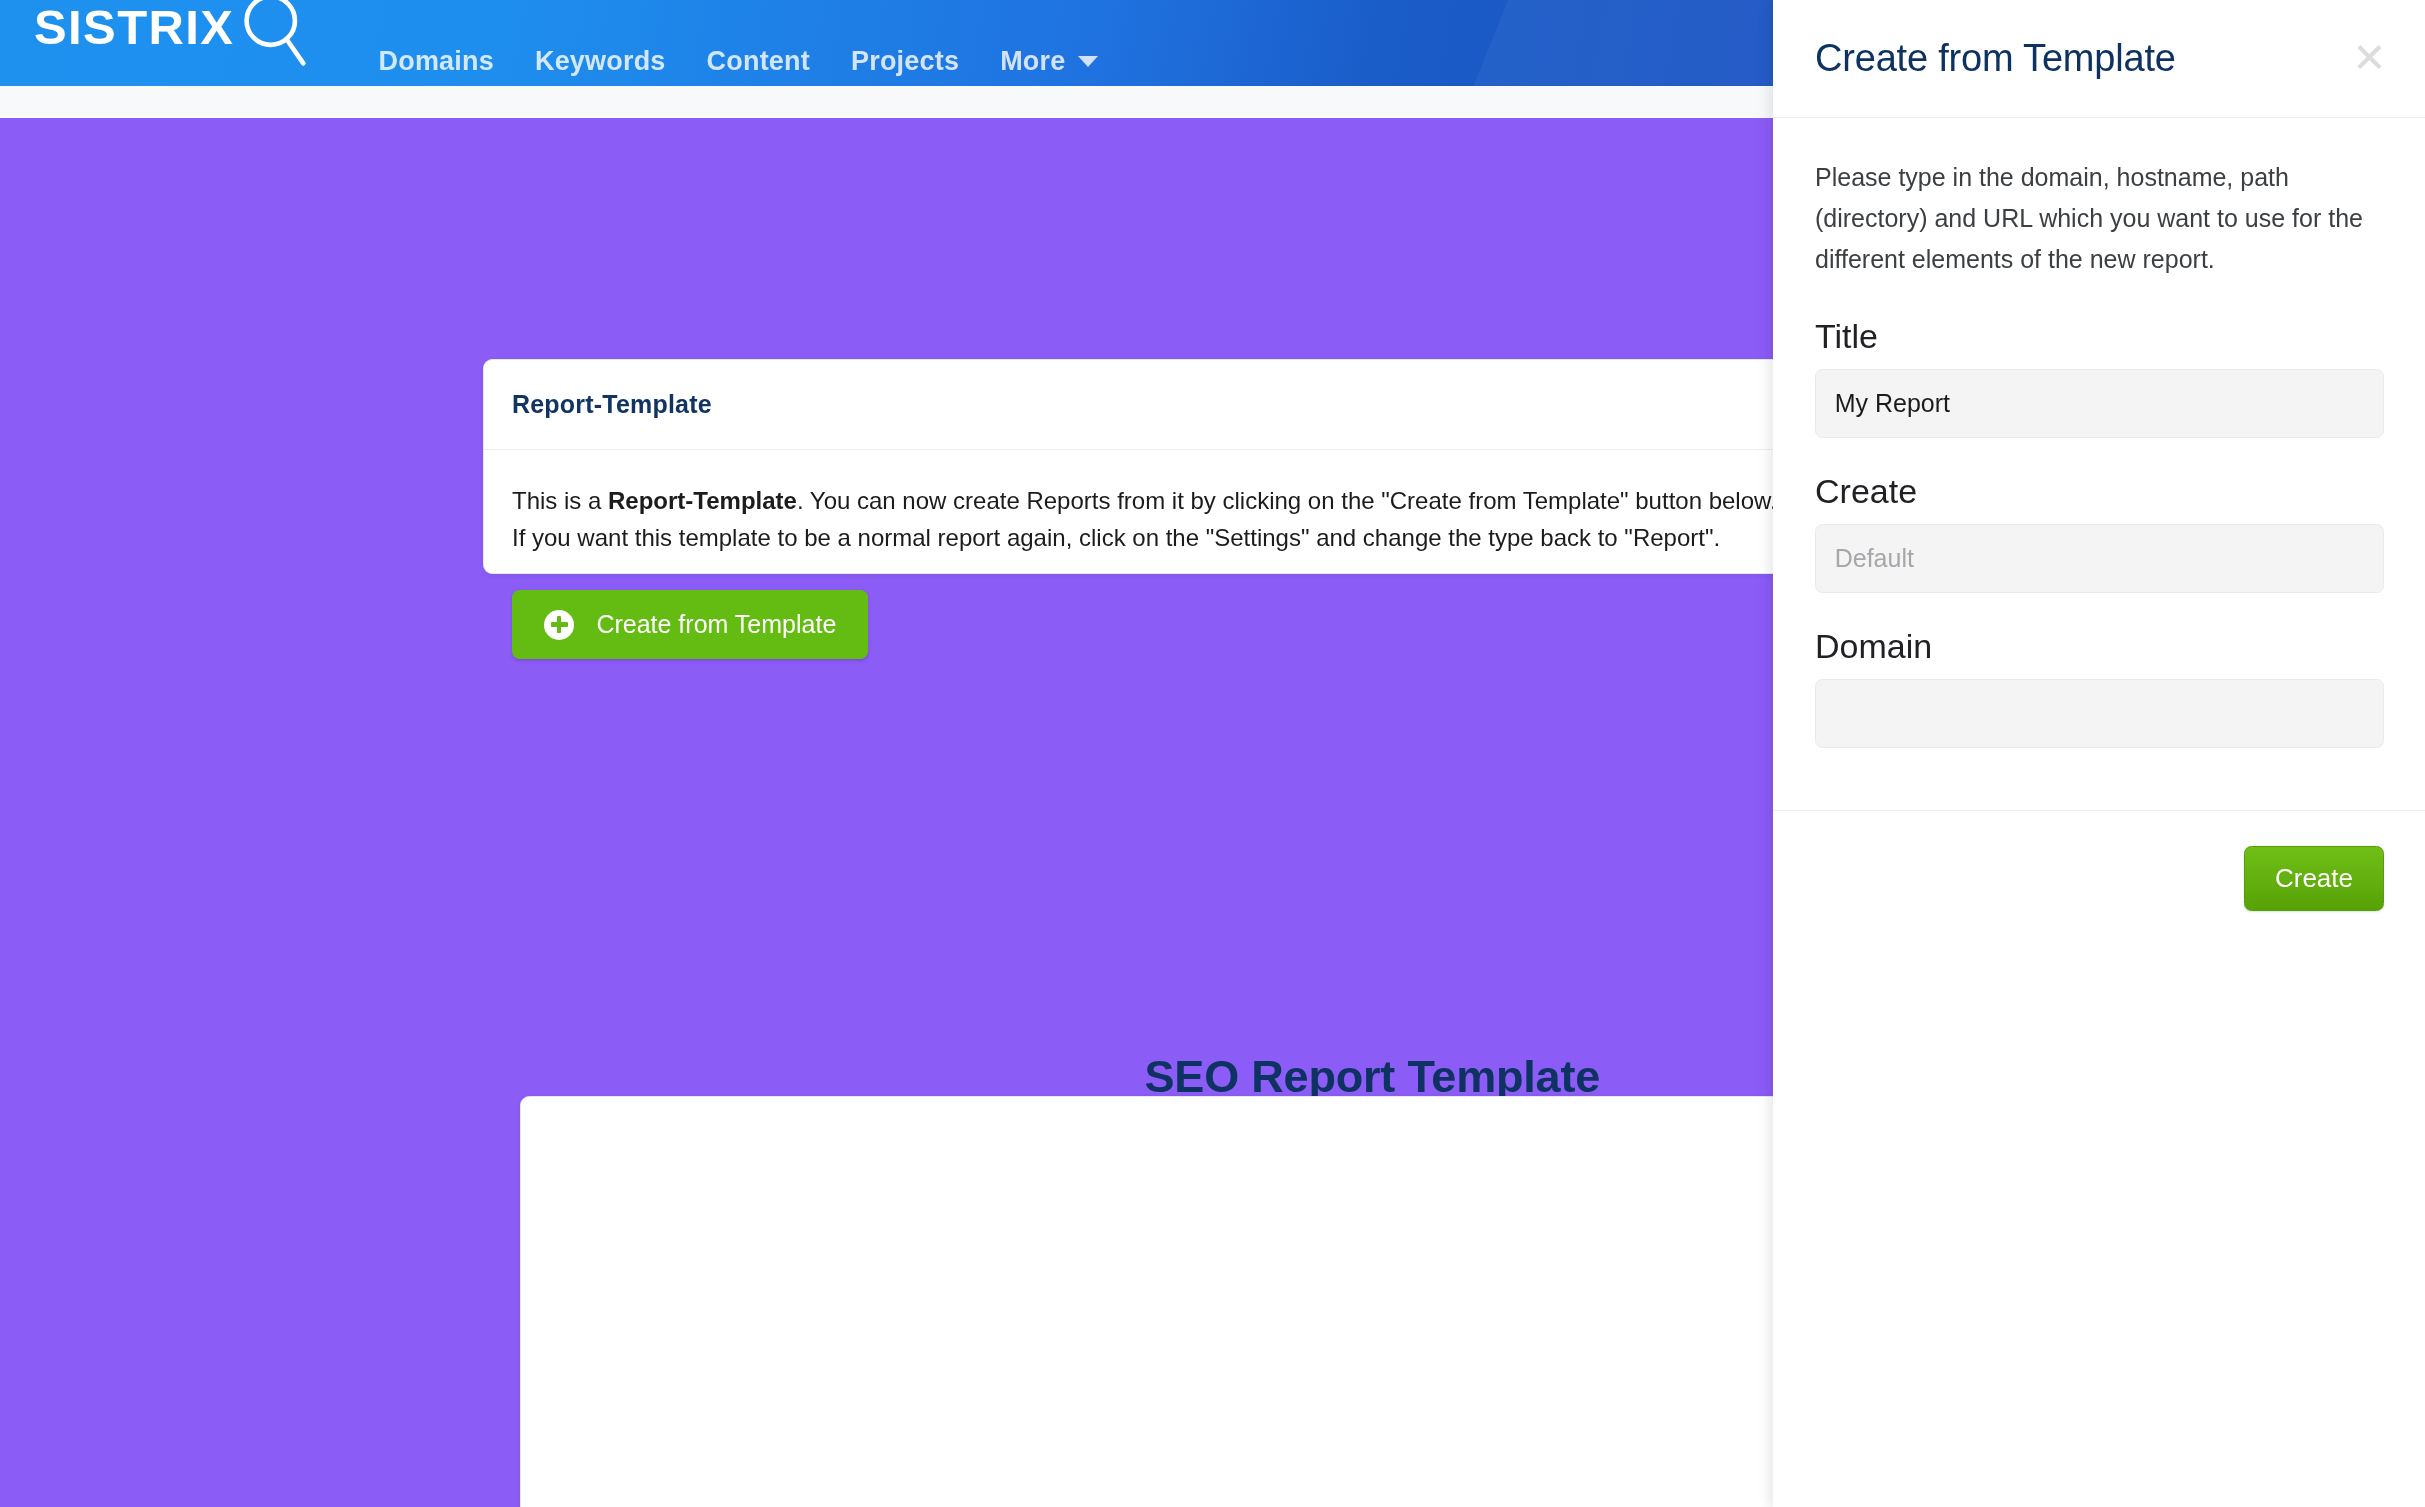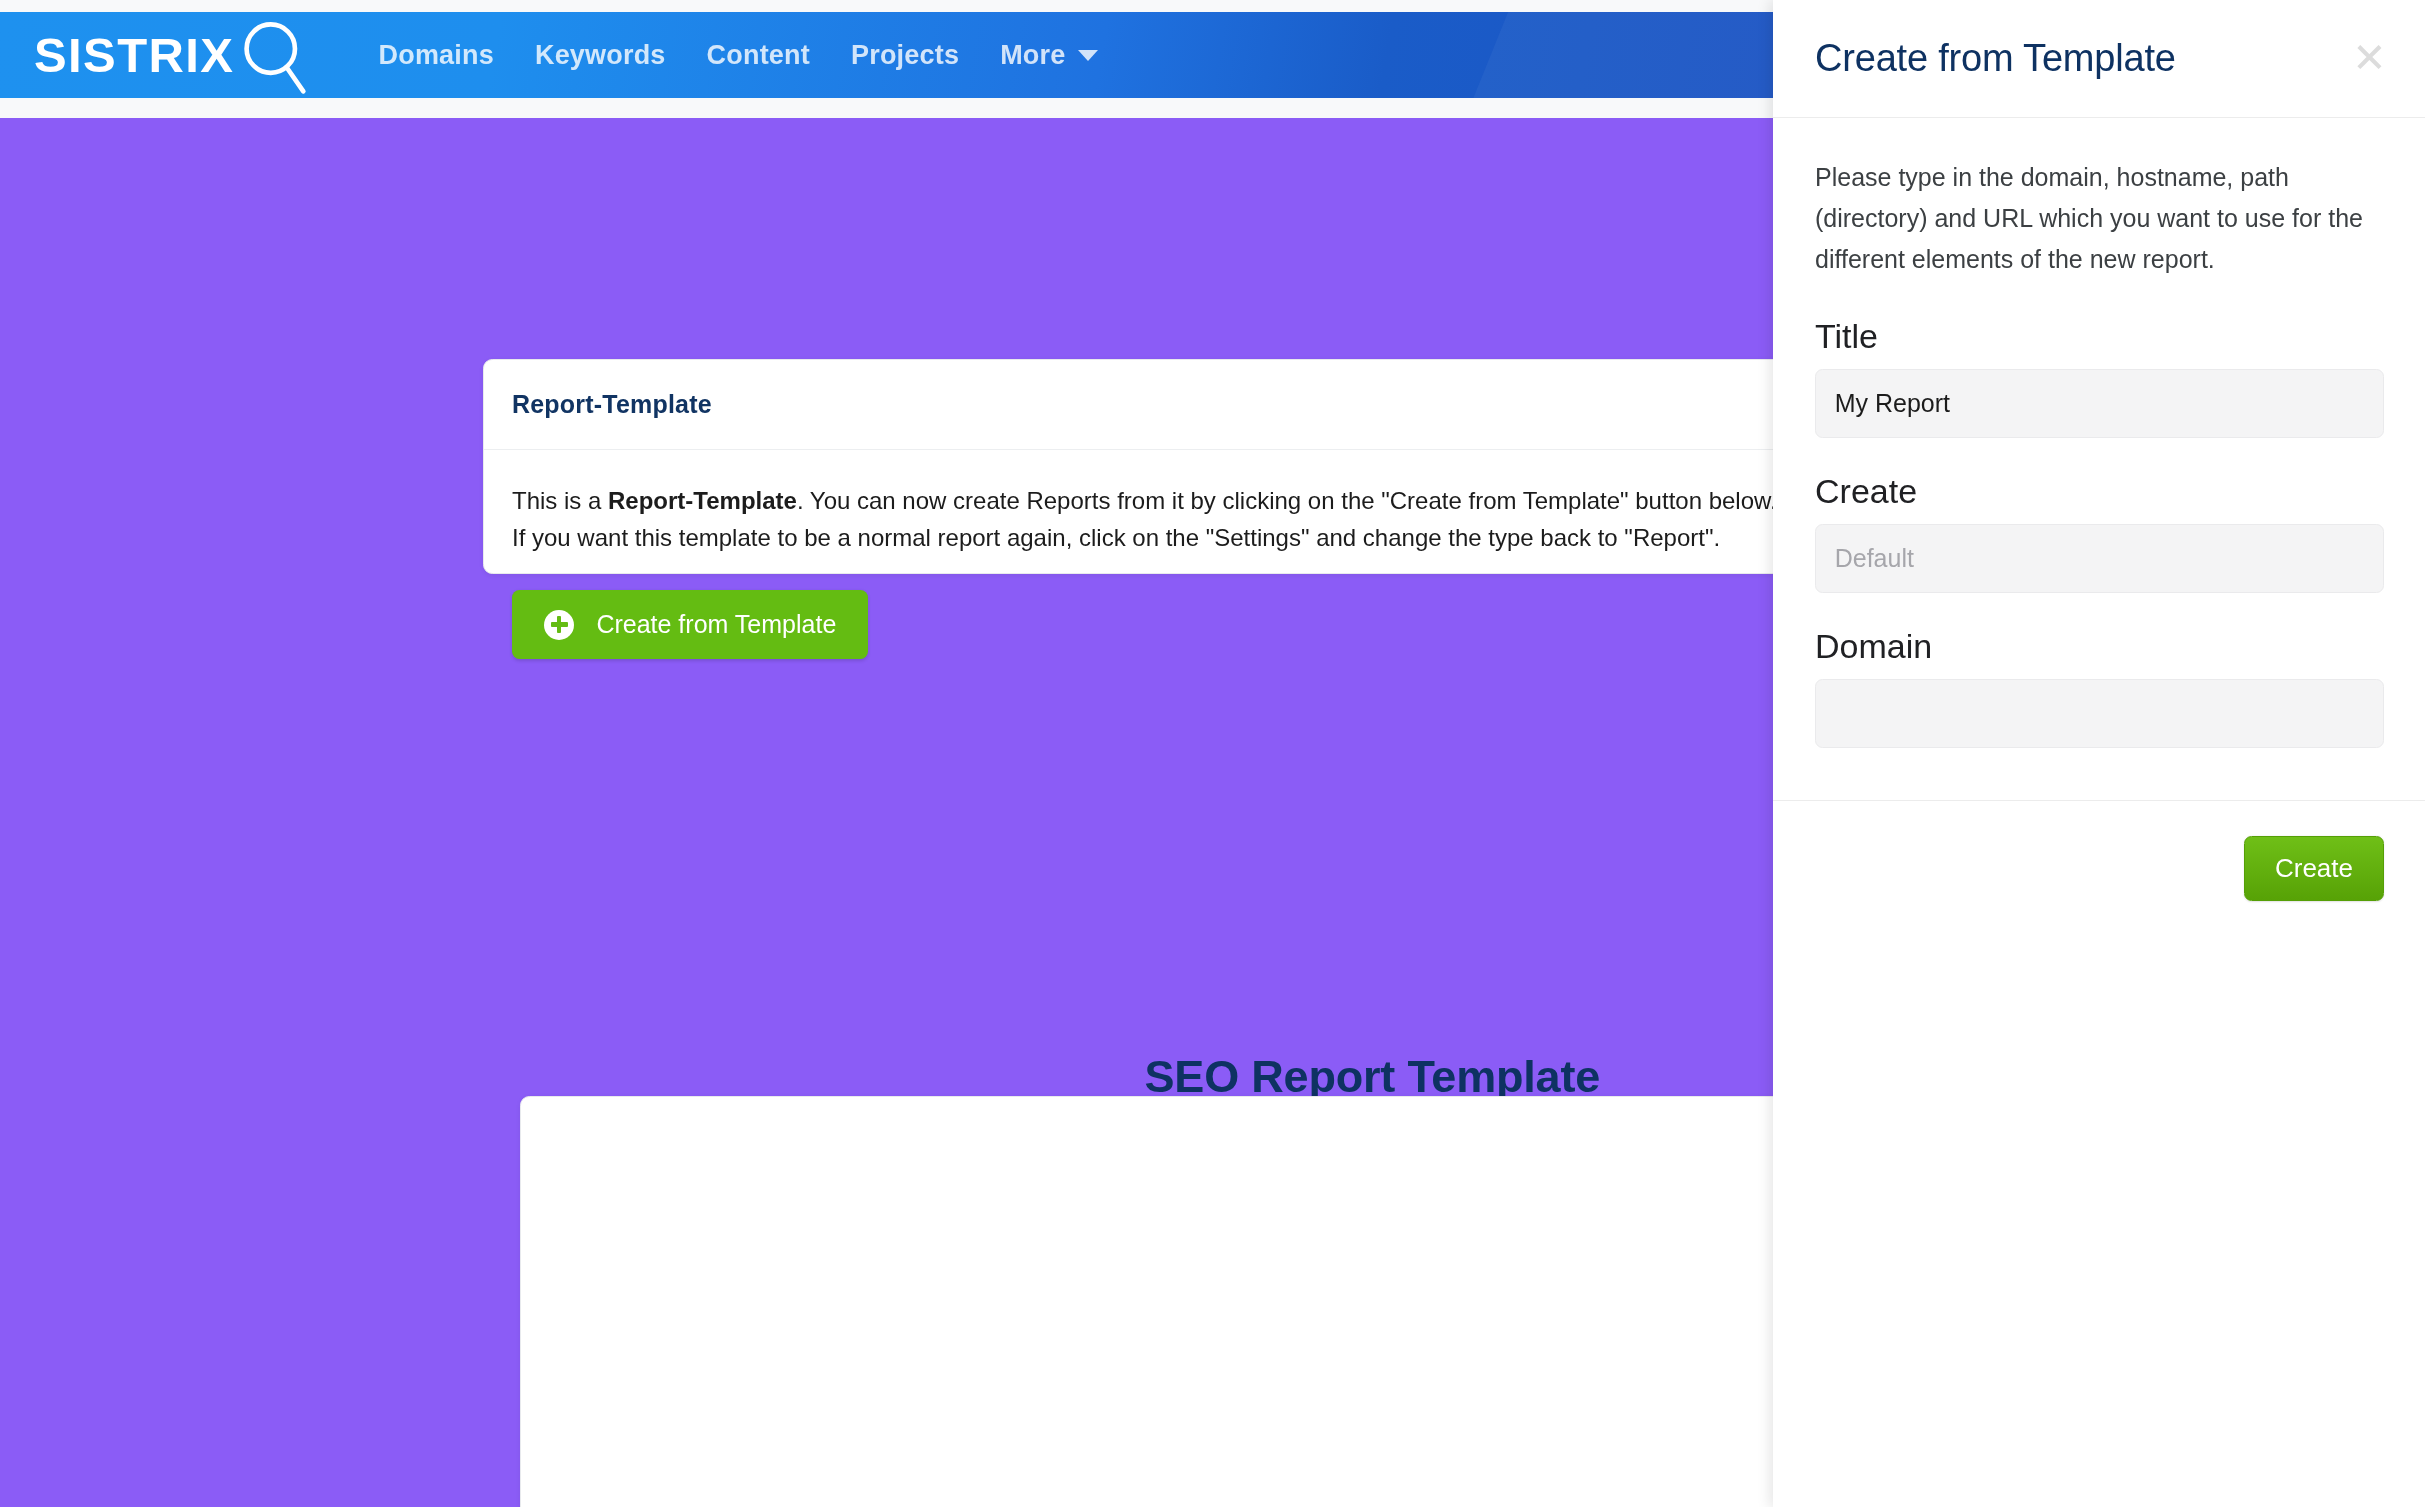--- a/index.html
+++ b/index.html
@@ -12,26 +12,26 @@
 
   body {
     font-family: "Liberation Sans", sans-serif;
     background: #f8f9fa;
     position: relative;
   }
 
   
   .topnav {
     position: absolute;
-    top: 12px; left: 0;
+    top: 0; left: 0;
     width: 1773px;
     height: 86px;
     background: linear-gradient(100deg, #1e91ef 0%, #1e8eee 28%, #1f72e0 62%, #1a5cc8 78%, #1c54c4 100%);
     display: flex;
-    align-items: center;
+    align-items: flex-end;
     overflow: hidden;
   }
   .topnav::after {
     content: "";
     position: absolute;
     top: -37px;
     right: -149px;
     width: 448px;
     height: 243px;
     background: rgba(255,255,255,0.045);
@@ -231,21 +231,21 @@
     border-bottom: 0.9px solid #ececec;
     padding-bottom: 52px;
   }
   .panel-intro {
     color: #3c4043;
     font-size: 25px;
     line-height: 41px;
     margin-bottom: 37px;
   }
   .field { margin-bottom: 34px; }
-  .field:last-child { margin-bottom: 0; }
+  .field:last-child { margin-bottom: 10px; }
   .field-label {
     display: block;
     color: #202124;
     font-size: 34px;
     margin-bottom: 13px;
     font-weight: 400;
   }
   .field-input {
     width: 100%;
     height: 69px;

